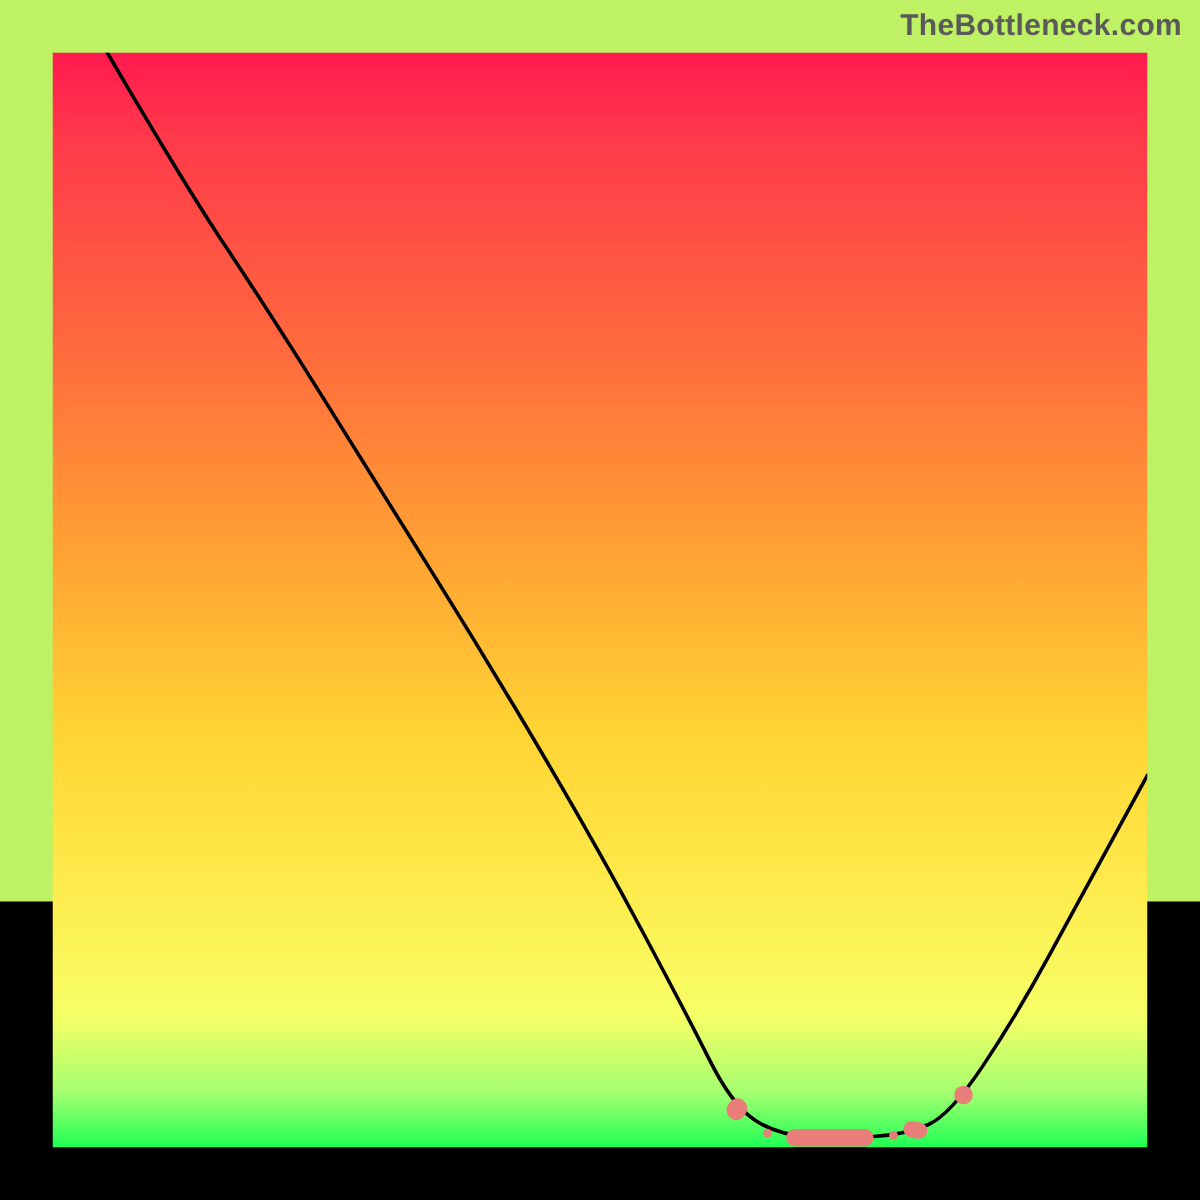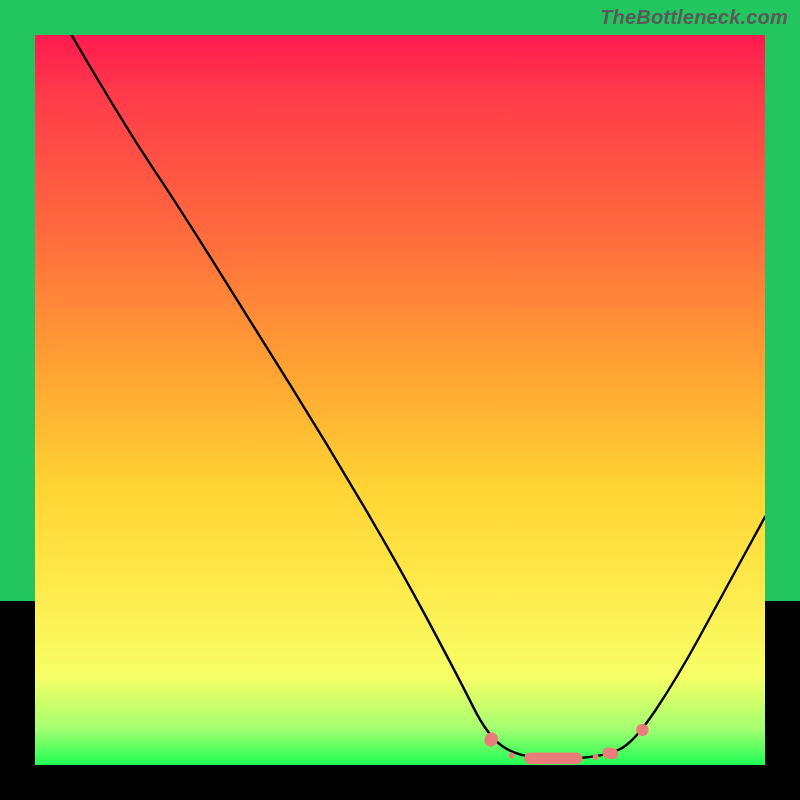--- a/index.html
+++ b/index.html
@@ -7,22 +7,21 @@
     padding: 0;
     width: 800px;
     height: 800px;
     background: #000;
     font-family: Arial, Helvetica, sans-serif;
   }
   .container {
     position: relative;
     width: 800px;
     height: 601px;
-    background: #22c55e;
-    font-style: italic;
+    background: #bef264;
   }
   .attribution {
     position: absolute;
     top: 6px;
     right: 12px;
     color: #5a5a5a;
     font-size: 20px;
     font-weight: 600;
     letter-spacing: 0.2px;
   }

